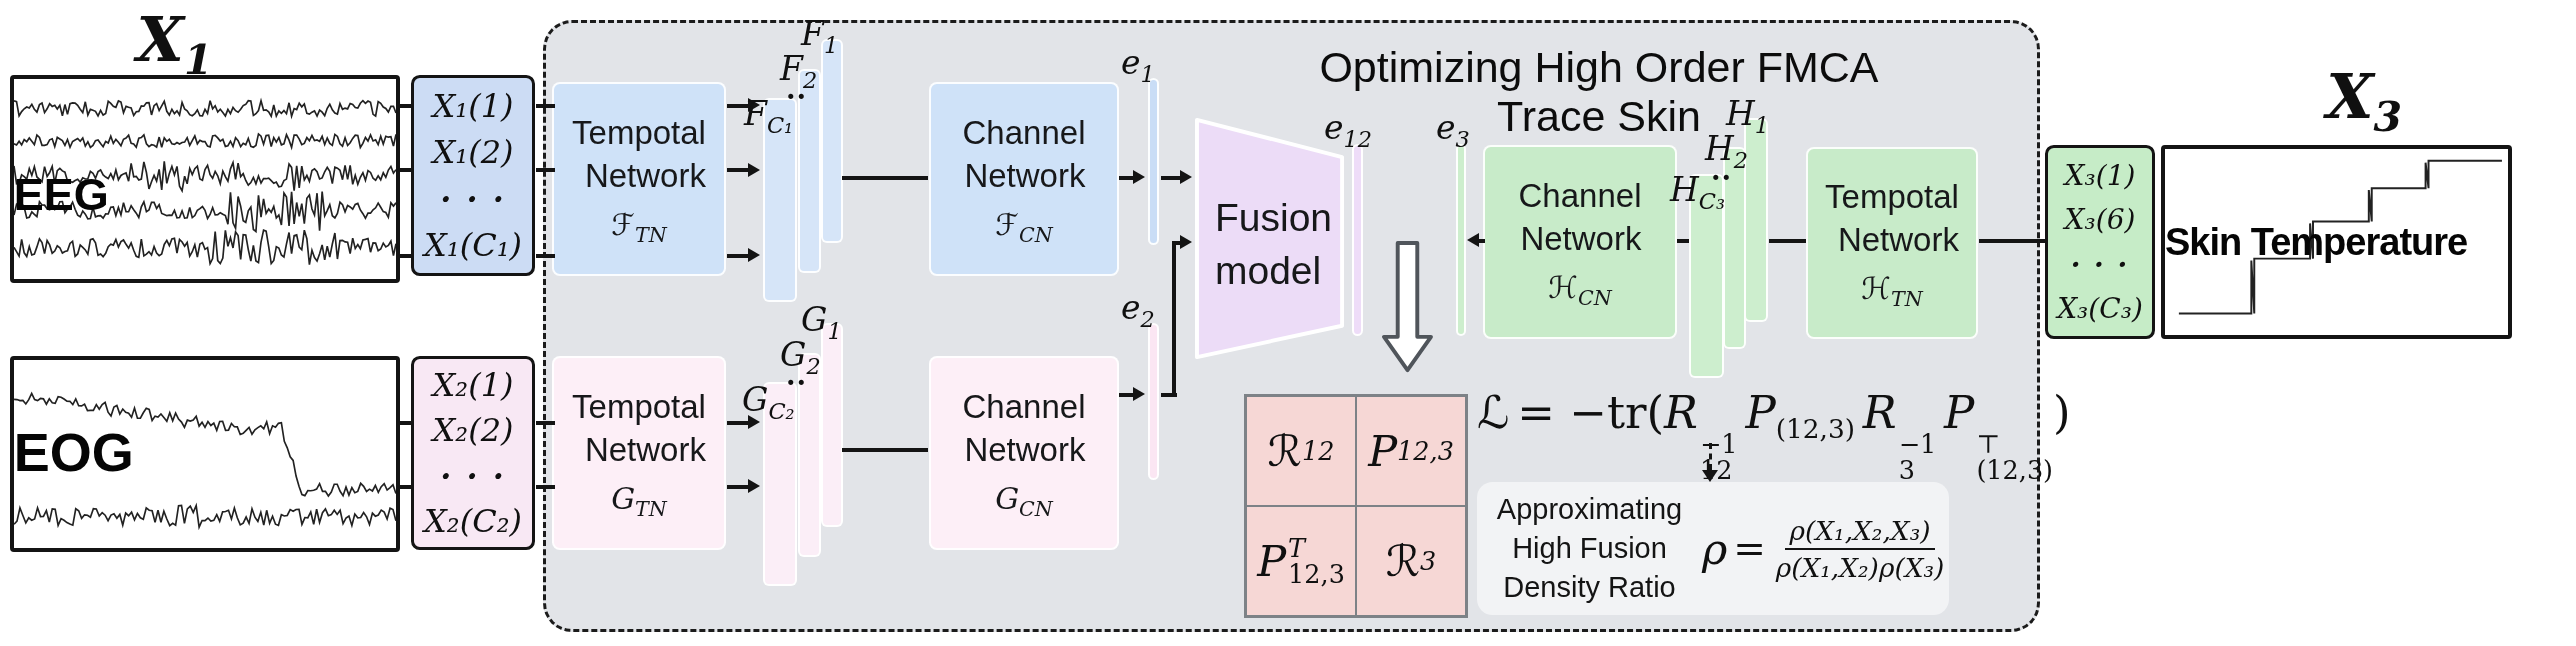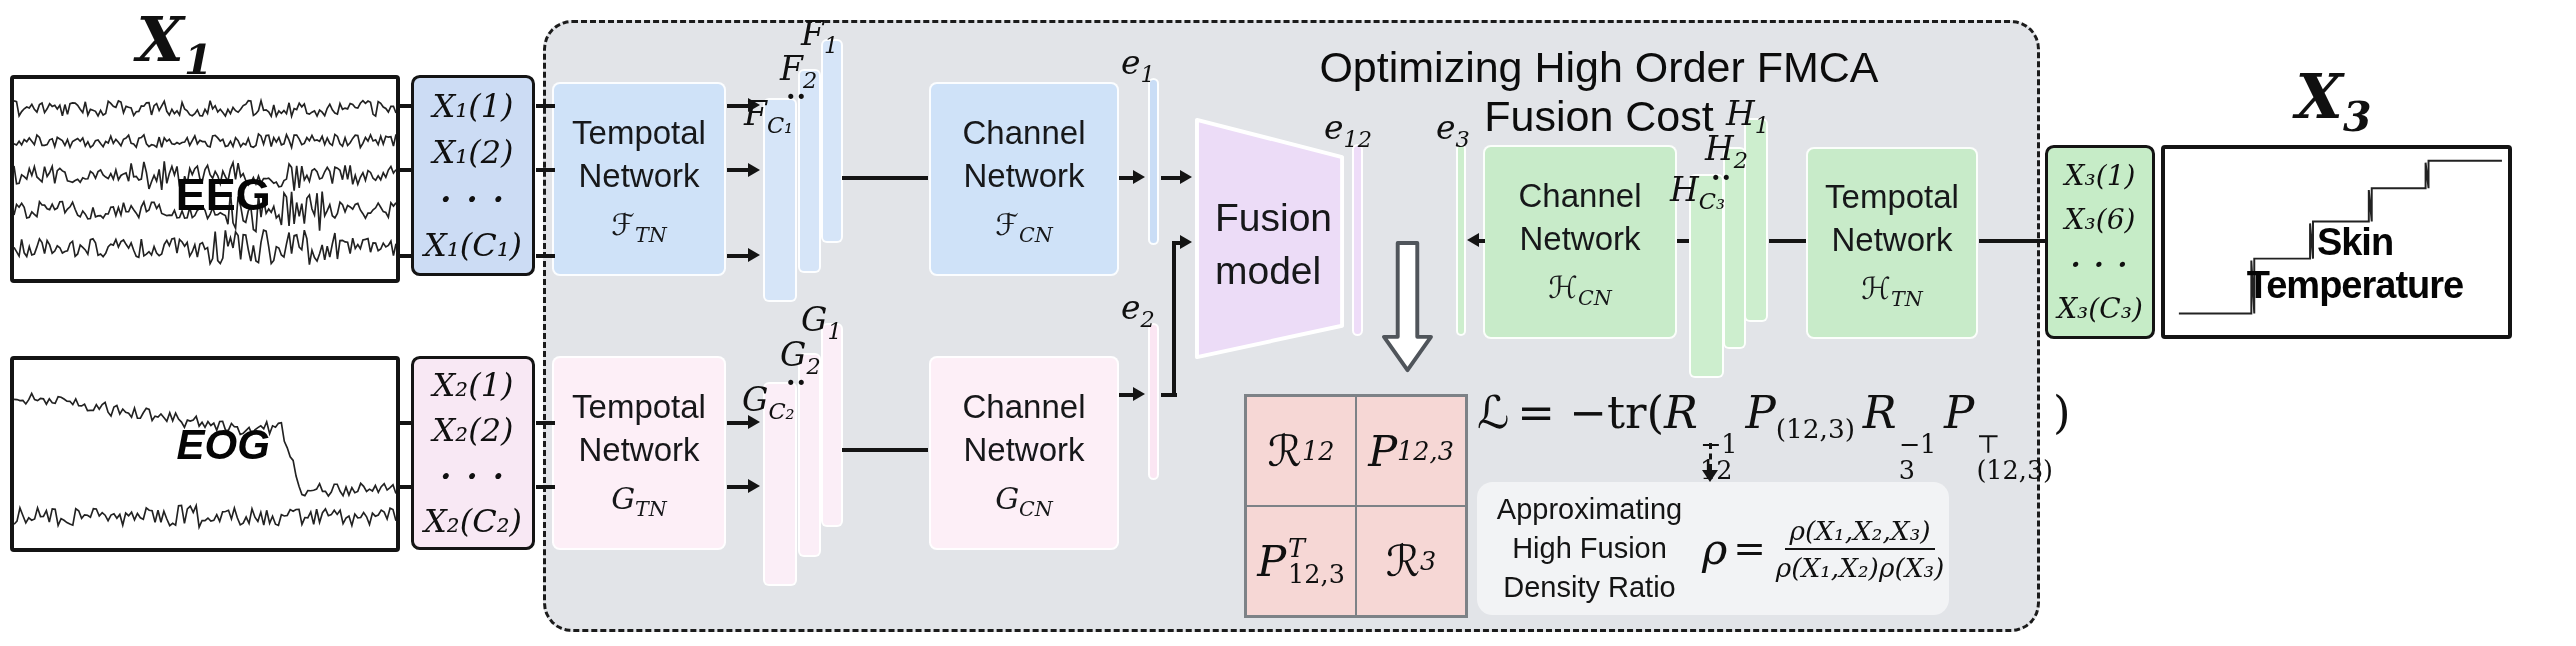--- a/index.html
+++ b/index.html
@@ -7,33 +7,33 @@
           font-family:"Liberation Sans",sans-serif;}
   .abs{position:absolute;}
   
   .panel{position:absolute;left:543px;top:19.6px;width:1497px;height:612px;background:#e2e4e8;
          border:3.9px dashed #1b1b1b;border-radius:29px;box-sizing:border-box;}
   .title{position:absolute;left:1312px;top:43px;width:574px;text-align:center;
          font-size:43px;color:#0c0c0c;}
   
   .sigbox{position:absolute;background:#fff;border:4.9px solid #141414;border-radius:3.9px;box-sizing:border-box;overflow:hidden;}
   .sigbox svg{position:absolute;left:0;top:0;}
-  .siglabel{position:absolute;left:0;right:8px;text-align:center;font-weight:bold;color:#050505;z-index:3;margin-left:45px;}
+  .siglabel{position:absolute;left:0;right:8px;font-weight:bold;color:#050505;z-index:3;}
   
   .biglabel{position:absolute;width:137px;text-align:center;font:italic 600 61px "DejaVu Serif",serif;color:#101010;}
   .biglabel sub{font-size:41px;}
   
   .col{position:absolute;border:3.9px solid #141414;border-radius:8.8px;box-sizing:border-box;
        display:flex;flex-direction:column;justify-content:space-evenly;align-items:center;
        font:italic 32px "DejaVu Serif","DejaVu Sans",serif;color:#101010;z-index:2;}
   .col .dotsrow{font-weight:bold;letter-spacing:2px;}
   
   .net{position:absolute;border:2.9px solid rgba(255,255,255,.92);border-radius:7.8px;box-sizing:border-box;
        display:flex;flex-direction:column;align-items:center;justify-content:center;z-index:1;}
-  .netname{font-size:33px;line-height:1.32;color:#17181a;text-align:center;}
+  .netname{font-size:33px;line-height:1.32;color:#17181a;text-align:right;}
   .netmath{margin-top:9.8px;font:italic 30px "DejaVu Sans","DejaVu Serif",serif;color:#17181a;}
   .netmath sub{font-size:20.6px;font-style:italic;font-family:"DejaVu Serif",serif;}
   
   .bar{position:absolute;border:2.9px solid rgba(255,255,255,.95);border-radius:5.9px;box-sizing:border-box;}
   .mlabel{position:absolute;font:italic 33px "DejaVu Serif","DejaVu Sans",serif;color:#101010;z-index:4;white-space:nowrap;}
   .mlabel sub{font-size:22.5px;}
   .dots2{font:bold 27.4px "DejaVu Serif",serif;letter-spacing:1px;}
   
   .line{position:absolute;background:#141414;z-index:3;}
   .ah-r{position:absolute;width:0;height:0;border-top:7.8px solid transparent;border-bottom:7.8px solid transparent;
@@ -71,21 +71,21 @@
   .frac{display:inline-flex;flex-direction:column;align-items:center;font:italic 26.4px "DejaVu Serif",serif;}
   .frac .num{border-bottom:2.4px solid #141414;padding:0 4.9px 2px;}
   .frac .den{padding-top:2px;}
 </style>
 </head>
 <body>
 
 <div class="canvas">
 
   <div class="panel"></div>
-  <div class="title">Optimizing High Order FMCA Fusion Cost</div>
+  <div class="title">Optimizing High Order FMCA Trace Skin</div>
 
   <div class="biglabel" style="left:106px;top:3.9px;"><span>X</span><sub>1</sub></div>
   <div class="sigbox" style="left:9.8px;top:75px;width:390px;height:208px;">
     <svg id="eeg-svg" width="382" height="200" viewBox="0 0 390 204">
         <polyline points="0.0,22.2 2.6,23.0 5.2,37.6 7.8,33.2 10.4,30.3 13.0,28.5 15.6,29.5 18.2,25.8 20.8,30.9 23.4,33.7 26.0,26.1 28.6,24.5 31.2,34.2 33.8,30.3 36.4,25.2 39.0,27.9 41.6,26.7 44.2,30.6 46.8,26.7 49.4,37.6 52.0,26.0 54.6,36.0 57.2,25.1 59.8,24.3 62.4,24.5 65.0,26.7 67.6,30.8 70.2,34.2 72.8,23.2 75.4,36.6 78.0,30.9 80.6,31.9 83.2,32.9 85.8,37.5 88.4,32.0 91.0,36.7 93.6,35.2 96.2,22.6 98.8,24.8 101.4,27.7 104.0,28.8 106.6,22.3 109.2,23.4 111.8,34.3 114.4,27.9 117.0,28.8 119.6,29.5 122.2,37.1 124.8,33.3 127.4,33.0 130.0,27.3 132.6,27.7 135.2,24.2 137.8,24.1 140.4,36.6 143.0,27.2 145.6,25.0 148.2,32.1 150.8,27.4 153.4,22.7 156.0,32.9 158.6,36.7 161.2,30.8 163.8,35.2 166.4,32.5 169.0,36.7 171.6,23.9 174.2,30.5 176.8,32.4 179.4,36.3 182.0,37.4 184.6,35.4 187.2,31.5 189.8,37.4 192.4,37.5 195.0,30.8 197.6,35.1 200.2,22.1 202.8,30.3 205.4,27.2 208.0,33.6 210.6,30.8 213.2,34.1 215.8,37.6 218.4,30.9 221.0,35.2 223.6,28.9 226.2,32.3 228.8,33.8 231.4,30.8 234.0,27.0 236.6,25.8 239.2,22.1 241.8,22.4 244.4,37.1 247.0,35.3 249.6,32.1 252.2,22.2 254.8,31.9 257.4,31.5 260.0,33.5 262.6,37.9 265.2,26.4 267.8,37.8 270.4,32.4 273.0,34.9 275.6,32.0 278.2,35.3 280.8,24.2 283.4,37.9 286.0,30.1 288.6,31.1 291.2,24.6 293.8,28.3 296.4,25.4 299.0,35.0 301.6,35.8 304.2,33.8 306.8,32.5 309.4,37.8 312.0,31.7 314.6,33.8 317.2,37.3 319.8,29.8 322.4,25.7 325.0,31.3 327.6,34.7 330.2,35.7 332.8,25.0 335.4,30.9 338.0,29.6 340.6,30.4 343.2,24.9 345.8,26.0 348.4,29.0 351.0,29.6 353.6,24.7 356.2,22.1 358.8,24.8 361.4,22.4 364.0,23.7 366.6,36.0 369.2,37.7 371.8,23.0 374.4,24.8 377.0,28.5 379.6,30.0 382.2,33.7 384.8,27.9 387.4,27.8 390.0,34.7 " fill="none" stroke="#222" stroke-width="1.7"></polyline>
         <polyline points="0.0,66.0 2.6,67.2 5.2,63.4 7.8,67.2 10.4,61.8 13.0,63.9 15.6,60.1 18.2,63.4 20.8,66.9 23.4,57.1 26.0,59.5 28.6,67.6 31.2,67.6 33.8,66.8 36.4,62.0 39.0,61.0 41.6,68.9 44.2,59.5 46.8,61.1 49.4,62.7 52.0,67.6 54.6,61.7 57.2,69.6 59.8,63.7 62.4,62.1 65.0,60.7 67.6,63.5 70.2,60.1 72.8,68.4 75.4,64.0 78.0,69.8 80.6,67.8 83.2,62.9 85.8,62.1 88.4,65.8 91.0,69.0 93.6,63.7 96.2,65.2 98.8,58.3 101.4,65.7 104.0,61.5 106.6,64.5 109.2,68.0 111.8,61.4 114.4,60.1 117.0,57.3 119.6,65.6 122.2,66.2 124.8,69.5 127.4,60.4 130.0,59.6 132.6,56.9 135.2,66.1 137.8,69.0 140.4,67.0 143.0,67.6 145.6,69.5 148.2,59.2 150.8,69.7 153.4,60.0 156.0,63.5 158.6,61.5 161.2,66.0 163.8,66.6 166.4,64.7 169.0,66.2 171.6,64.7 174.2,64.3 176.8,59.8 179.4,67.6 182.0,62.8 184.6,58.0 187.2,66.1 189.8,62.5 192.4,63.8 195.0,63.7 197.6,68.4 200.2,69.3 202.8,58.1 205.4,57.4 208.0,60.0 210.6,63.3 213.2,61.5 215.8,68.7 218.4,68.0 221.0,63.4 223.6,68.7 226.2,59.9 228.8,62.9 231.4,69.0 234.0,65.5 236.6,67.1 239.2,60.7 241.8,68.7 244.4,69.6 247.0,67.8 249.6,56.0 252.2,58.3 254.8,66.5 257.4,57.5 260.0,57.2 262.6,68.8 265.2,59.8 267.8,64.3 270.4,59.7 273.0,67.1 275.6,66.1 278.2,56.8 280.8,62.3 283.4,69.7 286.0,57.2 288.6,57.2 291.2,61.3 293.8,67.0 296.4,65.7 299.0,59.8 301.6,63.0 304.2,57.5 306.8,62.8 309.4,62.1 312.0,63.6 314.6,58.4 317.2,66.8 319.8,60.2 322.4,65.7 325.0,67.7 327.6,56.5 330.2,58.5 332.8,66.0 335.4,68.5 338.0,59.9 340.6,67.8 343.2,65.0 345.8,60.5 348.4,57.3 351.0,57.5 353.6,69.8 356.2,65.7 358.8,59.6 361.4,63.3 364.0,57.0 366.6,63.2 369.2,62.0 371.8,66.9 374.4,58.3 377.0,66.4 379.6,58.4 382.2,59.3 384.8,58.9 387.4,68.3 390.0,56.4 " fill="none" stroke="#222" stroke-width="1.7"></polyline>
         <polyline points="0.0,88.7 2.6,106.8 5.2,106.4 7.8,97.7 10.4,99.5 13.0,102.1 15.6,91.4 18.2,98.4 20.8,89.5 23.4,99.9 26.0,102.4 28.6,104.9 31.2,89.4 33.8,99.4 36.4,95.4 39.0,89.1 41.6,106.4 44.2,93.5 46.8,91.1 49.4,93.7 52.0,95.0 54.6,103.9 57.2,104.5 59.8,105.3 62.4,103.5 65.0,102.2 67.6,105.3 70.2,100.8 72.8,102.0 75.4,101.8 78.0,94.2 80.6,96.1 83.2,101.2 85.8,94.5 88.4,92.8 91.0,97.9 93.6,100.0 96.2,101.5 98.8,96.5 101.4,102.2 104.0,92.8 106.6,102.8 109.2,98.4 111.8,96.8 114.4,95.8 117.0,104.3 119.6,86.0 122.2,99.7 124.8,99.3 127.4,103.1 130.0,102.1 132.6,84.5 135.2,95.4 137.8,112.2 140.4,104.8 143.0,98.4 145.6,104.2 148.2,92.1 150.8,113.2 153.4,84.0 156.0,106.4 158.6,96.3 161.2,89.2 163.8,97.8 166.4,89.2 169.0,109.4 171.6,114.0 174.2,99.1 176.8,106.9 179.4,91.3 182.0,97.6 184.6,91.5 187.2,88.9 189.8,102.0 192.4,103.3 195.0,92.3 197.6,88.1 200.2,97.6 202.8,101.3 205.4,94.2 208.0,98.7 210.6,106.8 213.2,93.9 215.8,99.6 218.4,104.2 221.0,91.6 223.6,85.3 226.2,102.3 228.8,85.8 231.4,99.5 234.0,96.5 236.6,103.5 239.2,108.2 241.8,105.7 244.4,100.4 247.0,106.9 249.6,98.9 252.2,106.1 254.8,101.6 257.4,101.7 260.0,101.2 262.6,103.6 265.2,106.4 267.8,105.1 270.4,110.0 273.0,109.5 275.6,103.6 278.2,102.1 280.8,86.8 283.4,90.2 286.0,113.8 288.6,88.5 291.2,111.0 293.8,88.8 296.4,102.9 299.0,98.4 301.6,104.5 304.2,93.4 306.8,91.7 309.4,94.5 312.0,102.0 314.6,100.9 317.2,94.6 319.8,90.2 322.4,94.2 325.0,106.8 327.6,89.9 330.2,91.0 332.8,93.1 335.4,102.7 338.0,88.0 340.6,102.3 343.2,88.1 345.8,107.5 348.4,98.2 351.0,107.4 353.6,100.2 356.2,95.7 358.8,103.4 361.4,93.5 364.0,95.3 366.6,101.2 369.2,103.3 371.8,98.8 374.4,102.8 377.0,95.6 379.6,100.3 382.2,92.9 384.8,89.3 387.4,96.0 390.0,92.5 " fill="none" stroke="#222" stroke-width="1.7"></polyline>
         <polyline points="0.0,138.7 2.6,127.9 5.2,130.8 7.8,126.8 10.4,131.0 13.0,141.8 15.6,141.0 18.2,135.5 20.8,138.1 23.4,140.5 26.0,125.3 28.6,128.5 31.2,128.7 33.8,132.4 36.4,133.3 39.0,127.7 41.6,133.2 44.2,131.7 46.8,125.2 49.4,125.1 52.0,136.4 54.6,132.7 57.2,130.4 59.8,125.8 62.4,132.9 65.0,138.9 67.6,140.6 70.2,134.7 72.8,137.9 75.4,142.7 78.0,142.3 80.6,131.0 83.2,140.6 85.8,139.7 88.4,139.4 91.0,141.9 93.6,137.5 96.2,137.7 98.8,130.8 101.4,130.5 104.0,139.3 106.6,131.1 109.2,138.7 111.8,126.1 114.4,135.4 117.0,135.4 119.6,129.3 122.2,133.3 124.8,136.9 127.4,141.3 130.0,130.4 132.6,125.3 135.2,135.4 137.8,133.7 140.4,125.8 143.0,125.9 145.6,132.2 148.2,128.3 150.8,137.2 153.4,138.2 156.0,139.4 158.6,138.9 161.2,139.1 163.8,134.1 166.4,141.7 169.0,141.4 171.6,134.5 174.2,142.0 176.8,141.6 179.4,131.1 182.0,141.4 184.6,139.3 187.2,133.9 189.8,132.2 192.4,130.1 195.0,133.9 197.6,142.3 200.2,138.2 202.8,131.2 205.4,138.7 208.0,138.5 210.6,136.4 213.2,138.0 215.8,139.3 218.4,148.1 221.0,115.7 223.6,146.8 226.2,152.4 228.8,119.9 231.4,129.8 234.0,144.5 236.6,146.2 239.2,134.5 241.8,130.7 244.4,153.5 247.0,155.6 249.6,118.6 252.2,140.9 254.8,122.3 257.4,137.1 260.0,132.7 262.6,136.0 265.2,130.0 267.8,141.8 270.4,138.7 273.0,148.9 275.6,116.3 278.2,120.5 280.8,149.9 283.4,115.2 286.0,147.9 288.6,126.0 291.2,140.2 293.8,127.2 296.4,147.6 299.0,121.7 301.6,118.4 304.2,132.6 306.8,138.7 309.4,116.5 312.0,154.7 314.6,114.8 317.2,139.5 319.8,134.2 322.4,128.1 325.0,139.5 327.6,141.7 330.2,137.1 332.8,125.6 335.4,128.3 338.0,135.6 340.6,129.1 343.2,130.5 345.8,132.8 348.4,128.0 351.0,126.9 353.6,133.6 356.2,137.4 358.8,142.1 361.4,136.8 364.0,136.9 366.6,133.5 369.2,131.4 371.8,126.6 374.4,130.8 377.0,135.3 379.6,136.2 382.2,141.1 384.8,126.3 387.4,129.6 390.0,126.3 " fill="none" stroke="#222" stroke-width="1.7"></polyline>
         <polyline points="0.0,171.8 2.6,176.2 5.2,180.7 7.8,163.6 10.4,177.4 13.0,181.1 15.6,171.0 18.2,179.6 20.8,178.7 23.4,171.3 26.0,163.1 28.6,166.8 31.2,178.2 33.8,164.9 36.4,169.3 39.0,177.8 41.6,175.6 44.2,170.2 46.8,172.2 49.4,177.6 52.0,176.0 54.6,175.3 57.2,167.8 59.8,165.7 62.4,181.0 65.0,178.5 67.6,169.4 70.2,171.9 72.8,174.4 75.4,178.7 78.0,163.9 80.6,163.1 83.2,167.2 85.8,179.8 88.4,178.5 91.0,181.3 93.6,177.8 96.2,171.1 98.8,168.6 101.4,169.5 104.0,163.8 106.6,171.5 109.2,165.9 111.8,164.3 114.4,168.7 117.0,172.6 119.6,167.2 122.2,174.7 124.8,180.9 127.4,182.0 130.0,163.5 132.6,180.5 135.2,178.7 137.8,176.2 140.4,179.5 143.0,171.0 145.6,177.7 148.2,180.3 150.8,178.6 153.4,168.8 156.0,164.7 158.6,170.1 161.2,163.2 163.8,162.5 166.4,177.6 169.0,163.7 171.6,166.3 174.2,170.6 176.8,166.8 179.4,180.7 182.0,176.2 184.6,169.1 187.2,181.6 189.8,168.4 192.4,167.1 195.0,173.8 197.6,172.0 200.2,188.3 202.8,183.3 205.4,155.6 208.0,185.3 210.6,188.3 213.2,182.7 215.8,154.4 218.4,170.7 221.0,162.0 223.6,172.4 226.2,156.1 228.8,159.7 231.4,184.0 234.0,158.9 236.6,159.2 239.2,174.1 241.8,185.9 244.4,169.9 247.0,185.7 249.6,187.3 252.2,166.4 254.8,154.2 257.4,155.3 260.0,170.7 262.6,188.4 265.2,185.2 267.8,171.1 270.4,172.5 273.0,179.6 275.6,181.6 278.2,168.3 280.8,156.6 283.4,178.2 286.0,159.9 288.6,159.1 291.2,171.6 293.8,174.2 296.4,154.2 299.0,163.0 301.6,189.5 304.2,174.8 306.8,182.2 309.4,185.7 312.0,178.3 314.6,169.3 317.2,184.6 319.8,170.6 322.4,181.7 325.0,168.4 327.6,157.1 330.2,183.7 332.8,164.9 335.4,164.6 338.0,166.2 340.6,166.6 343.2,178.1 345.8,162.4 348.4,172.8 351.0,168.9 353.6,173.2 356.2,164.2 358.8,163.6 361.4,162.8 364.0,176.7 366.6,167.3 369.2,167.5 371.8,175.3 374.4,173.5 377.0,167.5 379.6,171.4 382.2,169.8 384.8,165.5 387.4,180.3 390.0,168.0 " fill="none" stroke="#222" stroke-width="1.7"></polyline>
       </svg>
@@ -102,21 +102,21 @@
   </div>
   <div class="line" style="left:536px;top:104px;width:18.6px;height:3.9px;"></div>
   <div class="line" style="left:536px;top:168px;width:18.6px;height:3.9px;"></div>
   <div class="line" style="left:536px;top:254px;width:18.6px;height:3.9px;"></div>
 
   <div class="sigbox" style="left:9.8px;top:356px;width:390px;height:196px;">
     <svg id="eog-svg" width="382" height="188" viewBox="0 0 390 192">
         <polyline points="0.0,40.2 3.0,40.4 6.0,41.5 9.0,41.3 12.0,44.9 15.0,40.5 18.0,34.1 21.0,40.4 24.0,41.5 27.0,39.3 30.0,39.7 33.0,45.1 36.0,39.6 39.0,43.6 42.0,44.2 45.0,37.4 48.0,38.1 51.0,39.9 54.0,42.1 57.0,42.2 60.0,45.6 63.0,39.7 66.0,46.7 69.0,46.9 72.0,45.1 75.0,51.6 78.0,51.5 81.0,51.4 84.0,45.6 87.0,50.3 90.0,45.6 93.0,43.3 96.0,53.3 99.0,57.1 102.0,48.0 105.0,46.4 108.0,55.2 111.0,50.1 114.0,53.5 117.0,54.3 120.0,58.5 123.0,49.1 126.0,59.5 129.0,59.5 132.0,53.9 135.0,49.3 138.0,50.5 141.0,61.7 144.0,57.3 147.0,58.2 150.0,55.1 153.0,58.8 156.0,62.5 159.0,53.9 162.0,62.1 165.0,54.2 168.0,60.3 171.0,63.4 174.0,68.8 177.0,61.4 180.0,62.4 183.0,61.3 186.0,57.5 189.0,67.5 192.0,63.6 195.0,68.8 198.0,62.9 201.0,66.9 204.0,64.5 207.0,71.8 210.0,62.8 213.0,62.6 216.0,71.8 219.0,71.7 222.0,64.8 225.0,68.2 228.0,68.3 231.0,76.1 234.0,74.9 237.0,71.8 240.0,68.8 243.0,75.9 246.0,71.2 249.0,69.1 252.0,67.3 255.0,70.2 258.0,63.1 261.0,75.3 264.0,67.2 267.0,68.7 270.0,64.7 273.0,64.1 276.0,83.0 279.0,89.7 282.0,98.8 285.0,102.6 288.0,118.5 291.0,128.9 294.0,137.4 297.0,138.5 300.0,133.4 303.0,133.5 306.0,133.0 309.0,131.8 312.0,126.3 315.0,134.1 318.0,134.1 321.0,138.9 324.0,134.9 327.0,126.9 330.0,126.9 333.0,134.1 336.0,138.6 339.0,129.8 342.0,138.0 345.0,130.3 348.0,135.6 351.0,134.2 354.0,126.0 357.0,129.0 360.0,134.3 363.0,131.9 366.0,133.8 369.0,128.2 372.0,135.1 375.0,129.4 378.0,126.3 381.0,132.8 384.0,130.3 387.0,127.5 390.0,136.4 " fill="none" stroke="#222" stroke-width="1.7"></polyline>
         <polyline points="0.0,167.8 3.0,164.5 6.0,151.1 9.0,158.8 12.0,166.3 15.0,161.2 18.0,163.6 21.0,162.3 24.0,151.0 27.0,159.9 30.0,159.8 33.0,153.9 36.0,165.5 39.0,152.1 42.0,152.5 45.0,169.0 48.0,162.0 51.0,163.7 54.0,166.0 57.0,167.5 60.0,168.7 63.0,151.9 66.0,154.0 69.0,161.7 72.0,158.1 75.0,158.5 78.0,160.6 81.0,151.9 84.0,152.1 87.0,159.3 90.0,155.9 93.0,158.5 96.0,164.1 99.0,158.4 102.0,157.1 105.0,161.6 108.0,157.7 111.0,168.6 114.0,156.3 117.0,159.0 120.0,155.4 123.0,163.3 126.0,156.7 129.0,161.1 132.0,162.6 135.0,151.1 138.0,153.4 141.0,154.0 144.0,165.8 147.0,153.4 150.0,165.7 153.0,154.5 156.0,162.4 159.0,169.1 162.0,166.7 165.0,168.7 168.0,148.8 171.0,148.5 174.0,166.8 177.0,152.0 180.0,149.2 183.0,155.6 186.0,148.7 189.0,170.7 192.0,163.9 195.0,164.0 198.0,161.4 201.0,164.6 204.0,163.7 207.0,157.9 210.0,164.8 213.0,155.1 216.0,154.7 219.0,153.5 222.0,162.3 225.0,151.2 228.0,161.1 231.0,168.4 234.0,166.6 237.0,160.4 240.0,166.8 243.0,152.0 246.0,160.5 249.0,164.8 252.0,155.6 255.0,168.7 258.0,153.5 261.0,166.8 264.0,159.5 267.0,167.7 270.0,168.8 273.0,158.0 276.0,159.3 279.0,158.8 282.0,152.8 285.0,154.4 288.0,152.7 291.0,152.6 294.0,167.9 297.0,160.9 300.0,161.3 303.0,155.2 306.0,167.8 309.0,152.4 312.0,166.0 315.0,155.9 318.0,152.1 321.0,159.0 324.0,157.9 327.0,153.5 330.0,157.7 333.0,153.4 336.0,167.1 339.0,161.4 342.0,159.3 345.0,168.9 348.0,157.3 351.0,161.2 354.0,160.8 357.0,155.7 360.0,160.1 363.0,168.0 366.0,156.4 369.0,159.5 372.0,158.3 375.0,153.3 378.0,155.3 381.0,162.4 384.0,151.4 387.0,152.7 390.0,164.3 " fill="none" stroke="#222" stroke-width="1.7"></polyline>
       </svg>
-    <div class="siglabel" style="top:61px;font-size:42px;font-style:italic;">EOG</div>
+    <div class="siglabel" style="top:61px;font-size:54px;">EOG</div>
   </div>
   <div class="line" style="left:396px;top:421px;width:15.7px;height:3.9px;"></div>
   <div class="line" style="left:396px;top:485px;width:15.7px;height:3.9px;"></div>
   <div class="col" style="left:411px;top:356px;width:124px;height:194px;background:#f8e8f4;">
     <span>X₂(1)</span>
     <span>X₂(2)</span>
     <span class="dotsrow">· · ·</span>
     <span>X₂(C₂)</span>
   </div>
   <div class="line" style="left:536px;top:421px;width:18.6px;height:3.9px;"></div>
@@ -217,21 +217,21 @@
   <div class="mlabel dots2" style="left:1711px;top:161px;">··</div>
   <div class="mlabel" style="left:1670px;top:170px;"><span>H</span><sub>C₃</sub></div>
   <div class="line" style="left:1769px;top:239px;width:37px;height:3.9px;"></div>
 
   <div class="net" style="left:1806px;top:147px;width:172px;height:192px;background:#c8ebc9;">
     <div class="netname"><span>Tempotal</span><br><span>Network</span></div>
     <div class="netmath"><span>ℋ</span><sub>TN</sub></div>
   </div>
   <div class="line" style="left:1979px;top:239px;width:67px;height:3.9px;"></div>
 
-  <div class="biglabel" style="left:2265px;top:61px;"><span>X</span><sub>3</sub></div>
+  <div class="biglabel" style="left:2265px;top:61px;text-align:right;"><span>X</span><sub>3</sub></div>
   <div class="col" style="left:2045px;top:145px;width:110px;height:194px;background:#c6ecc7;font-size:28px;">
     <span>X₃(1)</span>
     <span>X₃(6)</span>
     <span class="dotsrow">· · ·</span>
     <span>X₃(C₃)</span>
   </div>
   <div class="sigbox" style="left:2161px;top:145px;width:351px;height:194px;">
     <svg id="skin-svg" width="343" height="186" viewBox="0 0 350 190">
         <polyline points="14,168 88,168 88,114 91,168 91,112 94,112 148,112 148,76 151,112 151,74 154,74 208,74 208,42 211,74 211,40 214,40 266,40 266,14 269,40 269,12 272,12 344,12" fill="none" stroke="#222" stroke-width="2"></polyline>
       </svg>

